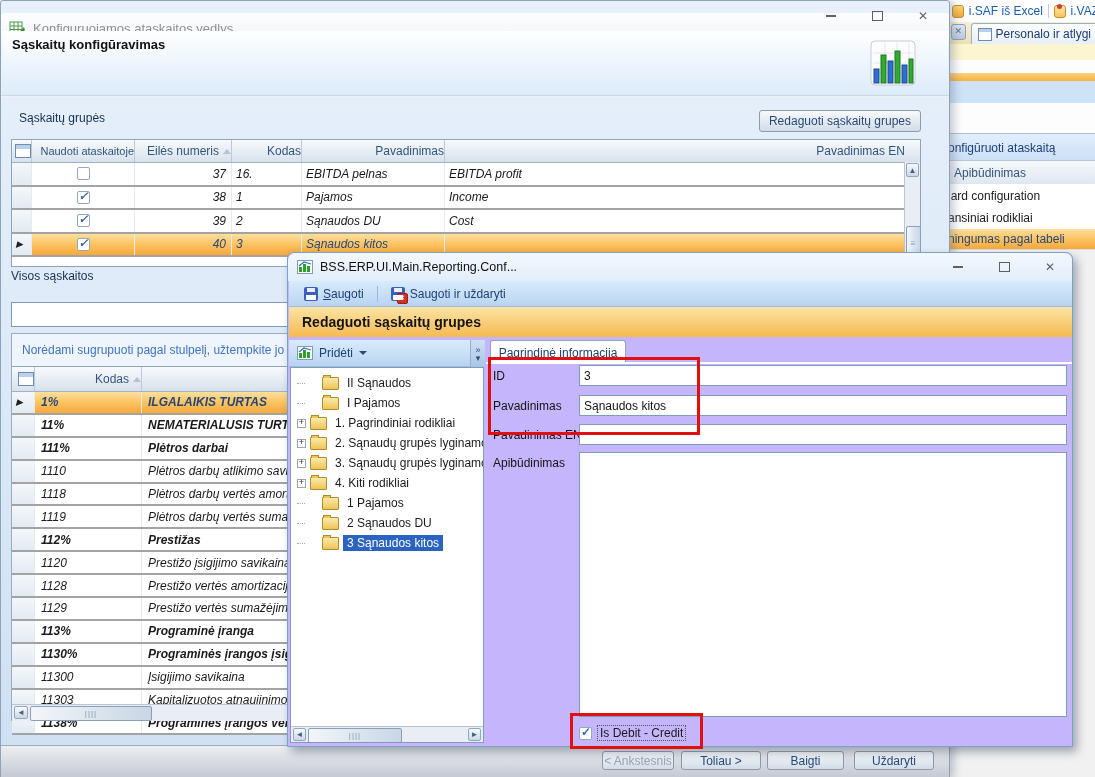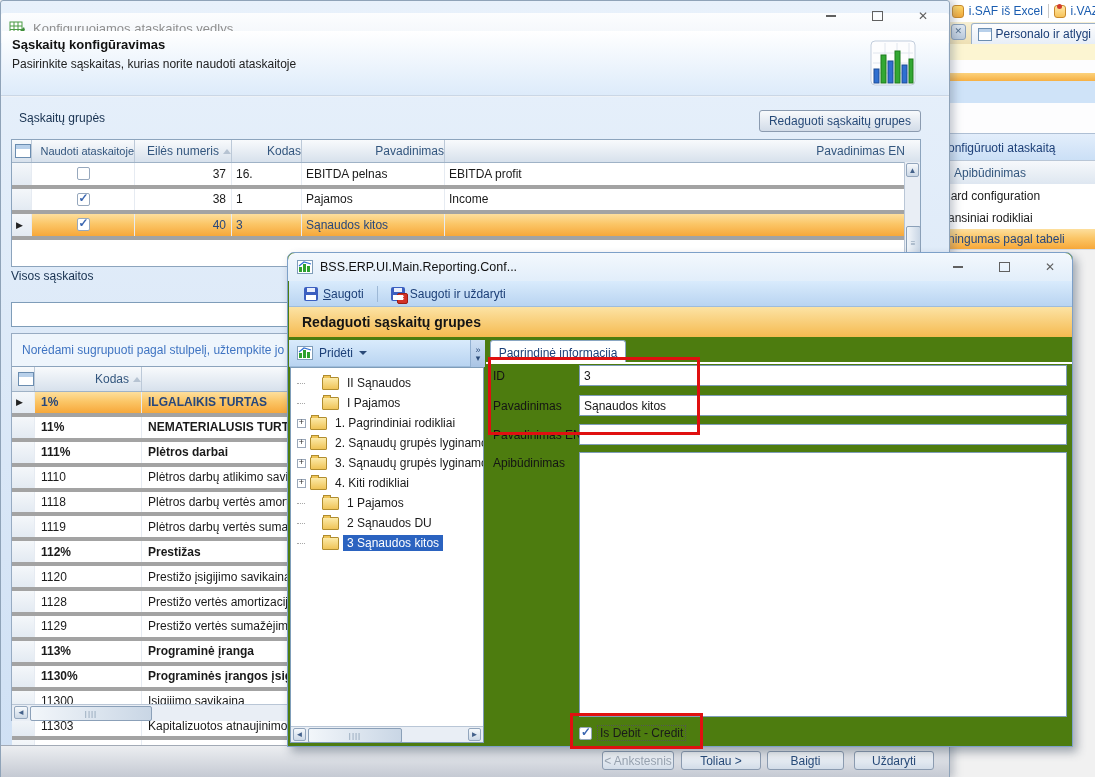--- a/index.html
+++ b/index.html
@@ -49,41 +49,41 @@
   .section-label{color:#16304f;}
   .btn{display:flex;align-items:center;justify-content:center;background:linear-gradient(#f8fafc,#d2dce8);
        border:1px solid #8b9bb0;border-radius:3px;color:#274a78;font-size:12px;box-sizing:border-box;}
   .btn.disabled{color:#98a3b0;}
   .footer-band{left:0;top:744px;width:948px;height:33px;background:linear-gradient(#eceef1,#c2c7d1);border-top:1px solid #a2aab6;}
 
   
   .tbl{background:#fff;border:1px solid #8ca4bd;box-sizing:border-box;}
   .t-head{display:flex;background:linear-gradient(#f8fafc,#d7e1ec);border-bottom:1px solid #9fb2c6;color:#33567e;}
   .t-head .hc{display:flex;align-items:center;justify-content:flex-end;border-right:1px solid #bcc9d8;box-sizing:border-box;gap:4px;}
-  .t-row{display:flex;border-bottom:4px solid #a3a3a3;background:#fff;}
+  .t-row{display:flex;border-bottom:2px solid #a3a3a3;background:#fff;font-style:italic;}
   .t-row .c{display:flex;align-items:center;border-right:1px solid #e6ebf2;box-sizing:border-box;overflow:hidden;white-space:nowrap;}
   .rowsel{background:linear-gradient(#f4f7fa,#e3eaf2);border-right:1px solid #c6d2df;}
   .marker::after{content:"▶";font-size:9px;color:#222;margin-left:4px;}
   .sort-asc{width:0;height:0;border-left:4px solid transparent;border-right:4px solid transparent;border-bottom:5px solid #b6c3d2;}
   .grid-ico{width:14px;height:12px;border:1px solid #6b8db0;background:linear-gradient(#b8d0ea 0 4px,#fff 4px);}
   .cb{display:inline-block;width:13px;height:13px;background:#fff;border:1px solid #97a8bd;border-radius:2px;position:relative;box-sizing:border-box;}
   .cb.checked::after{content:"✓";position:absolute;left:1px;top:-3px;font-size:12px;font-weight:bold;color:#3a66b0;}
   .vscroll{background:#e9eef5;border-left:1px solid #b9c6d6;}
   .sb-btn{background:linear-gradient(#f6f9fc,#ccd8e6);border:1px solid #93a6bd;border-radius:2px;color:#44618a;
           display:flex;align-items:center;justify-content:center;font-size:8px;box-sizing:border-box;}
   .sb-thumb{background:linear-gradient(90deg,#f2f6fa,#c9d6e5);border:1px solid #8ba0b8;border-radius:2px;
             display:flex;align-items:center;justify-content:center;color:#8196ad;font-size:8px;letter-spacing:1px;}
   .hscroll{background:#e9eef5;border-top:1px solid #b9c6d6;}
   .hint-text{color:#3f74c2;}
   .panel{background:#eef5fc;border:1px solid #97abc2;box-sizing:border-box;}
   .bold{font-weight:bold;}
   .navy{color:#27477c;}
 
   
-  .modal{left:287px;top:252px;width:786px;height:495px;background:#4d7c0f;border:1px solid #7da0c8;
+  .modal{left:287px;top:252px;width:786px;height:495px;background:#c4b5fd;border:1px solid #7da0c8;
          border-radius:7px 7px 0 0;box-shadow:4px 5px 10px rgba(60,75,95,.45);box-sizing:border-box;}
   .m-titlebar{left:0;top:0;width:100%;height:28px;background:linear-gradient(#f3f8fd,#e2eefa);
               border-radius:7px 7px 0 0;display:flex;align-items:center;padding-left:9px;box-sizing:border-box;}
   .m-title{font-size:12.5px;color:#111;margin-left:7px;}
   .m-toolbar{left:1px;top:28px;width:783px;height:26px;background:linear-gradient(#d9ebfc,#b9d4f1);
              border-bottom:1px solid #9ebcdb;display:flex;align-items:center;padding-left:11px;box-sizing:border-box;gap:6px;}
   .tb-item{display:flex;align-items:center;gap:5px;color:#1c3f77;padding:2px 4px;border-radius:2px;}
   .tb-label{display:inline-block;}
   .save-first::first-letter{text-decoration:underline;}
   .tb-sep{width:1px;height:16px;background:#9db8d6;margin:0 3px;}
@@ -179,21 +179,20 @@
     <div class="a wbtn" style="left:816px;top:6px;">
         <span class="glyph-min"></span>
       </div>
     <div class="a wbtn" style="left:862px;top:6px;">
         <span class="glyph-max"></span>
       </div>
     <div class="a wbtn glyph-close" style="left:908px;top:6px;"></div>
 
     <div class="a w-header">
       <div class="a w-heading" style="left:10px;top:6px;">Sąskaitų konfigūravimas</div>
-      <div class="a w-sub" style="left:10px;top:26px;">Pasirinkite sąskaitas, kurias norite naudoti ataskaitoje</div>
       <svg class="a chart-svg" style="left:867px;top:8px;" width="48" height="48" viewBox="0 0 48 48">
         <rect x="2" y="2" width="44" height="44" rx="4" fill="#fdfdfe" stroke="#c3cedd"></rect>
         <line x1="4" y1="14" x2="44" y2="14" stroke="#e1e6ee"></line>
           <line x1="4" y1="24" x2="44" y2="24" stroke="#e1e6ee"></line>
           <line x1="4" y1="34" x2="44" y2="34" stroke="#e1e6ee"></line>
         <line x1="16" y1="4" x2="16" y2="44" stroke="#e1e6ee"></line>
           <line x1="28" y1="4" x2="28" y2="44" stroke="#e1e6ee"></line>
           <line x1="40" y1="4" x2="40" y2="44" stroke="#e1e6ee"></line>
         <rect x="5" y="30" width="5" height="14" fill="#2f6fd0" stroke="#1d4c96"></rect>
         <rect x="12" y="16" width="5" height="28" fill="#33a833" stroke="#1d7a1d"></rect>
@@ -246,20 +245,31 @@
         <div class="c rowsel" style="width:20px;"></div>
         <div class="c" style="width:103px;justify-content:center;">
             <span class="cb checked"></span>
           </div>
         <div class="c" style="width:97px;justify-content:flex-end;padding-right:5px;">38</div>
         <div class="c" style="width:70px;padding-left:4px;">1</div>
         <div class="c" style="width:143px;padding-left:4px;">Pajamos</div>
         <div class="c" style="flex:1;padding-left:4px;border-right:none;">Income</div>
         <div style="width:15px;"></div>
       </div>
+      <div class="t-row" style="height:21.5px;">
+        <div class="c rowsel" style="width:20px;"></div>
+        <div class="c" style="width:103px;justify-content:center;">
+            <span class="cb checked"></span>
+          </div>
+        <div class="c" style="width:97px;justify-content:flex-end;padding-right:5px;">39</div>
+        <div class="c" style="width:70px;padding-left:4px;">2</div>
+        <div class="c" style="width:143px;padding-left:4px;">Sąnaudos DU</div>
+        <div class="c" style="flex:1;padding-left:4px;border-right:none;">Cost</div>
+        <div style="width:15px;"></div>
+      </div>
       <div class="t-row sel-orange" style="height:21.5px;">
         <div class="c rowsel marker" style="width:20px;background:linear-gradient(#f4f7fa,#e3eaf2);"></div>
         <div class="c" style="width:103px;justify-content:center;">
             <span class="cb checked"></span>
           </div>
         <div class="c navy" style="width:97px;justify-content:flex-end;padding-right:5px;">40</div>
         <div class="c navy" style="width:70px;padding-left:4px;">3</div>
         <div class="c navy" style="width:143px;padding-left:4px;">Sąnaudos kitos</div>
         <div class="c navy" style="flex:1;padding-left:4px;border-right:none;"></div>
         <div style="width:15px;"></div>

